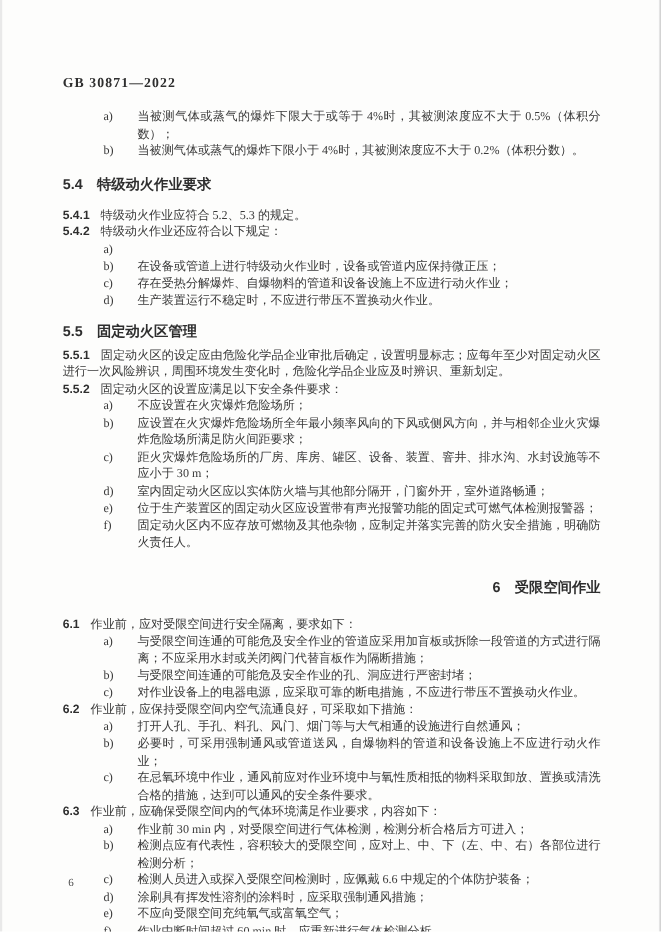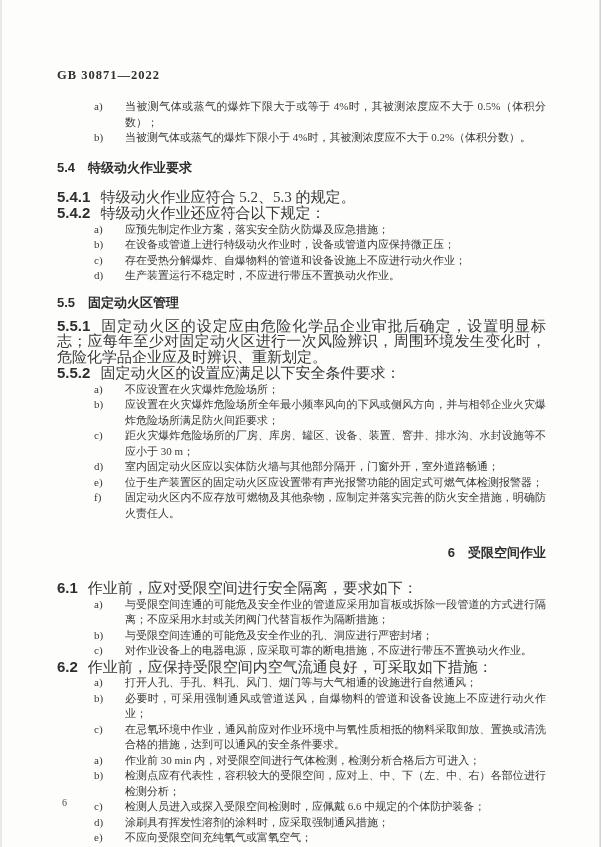--- a/index.html
+++ b/index.html
@@ -32,21 +32,21 @@
   .heading{
     font-family:"Liberation Sans","DejaVu Sans",sans-serif;
     font-weight:bold;font-size:13px;line-height:15px;
     color:#2e2e2e;
     margin:14px 0 14px 0;
   }
   .heading .num{margin-right:13px;}
   .heading.h55{margin:11px 0 8px 0;}
   .heading.chapter{margin:24px 0 20px 0;text-align:right;}
   .clause{
-    margin:0;font-size:15px;line-height:15.5px;text-align:justify;
+    margin:0;font-size:11px;line-height:15.5px;text-align:justify;
   }
   .clause .cnum{
     font-family:"Liberation Sans","DejaVu Sans",sans-serif;
     font-weight:bold;color:#2e2e2e;margin-right:10px;
   }
   .page-num{
     position:absolute;left:62px;top:797px;
     font-size:10px;color:#4a4a4a;
   }
 </style>
@@ -77,21 +77,20 @@
   <p class="clause">
     <span class="cnum">5.4.1</span><span class="ctext">特级动火作业应符合 5.2、5.3 的规定。</span>
   </p>
   <p class="clause">
     <span class="cnum">5.4.2</span><span class="ctext">特级动火作业还应符合以下规定：</span>
   </p>
 
   <div class="list">
     <div class="li">
       <span class="lbl">a)</span>
-      <span class="txt">应预先制定作业方案，落实安全防火防爆及应急措施；</span>
     </div>
     <div class="li">
       <span class="lbl">b)</span>
       <span class="txt">在设备或管道上进行特级动火作业时，设备或管道内应保持微正压；</span>
     </div>
     <div class="li">
       <span class="lbl">c)</span>
       <span class="txt">存在受热分解爆炸、自爆物料的管道和设备设施上不应进行动火作业；</span>
     </div>
     <div class="li">
@@ -171,20 +170,23 @@
     <div class="li">
       <span class="lbl">b)</span>
       <span class="txt">必要时，可采用强制通风或管道送风，自爆物料的管道和设备设施上不应进行动火作业；</span>
     </div>
     <div class="li">
       <span class="lbl">c)</span>
       <span class="txt">在忌氧环境中作业，通风前应对作业环境中与氧性质相抵的物料采取卸放、置换或清洗合格的措施，达到可以通风的安全条件要求。</span>
     </div>
   </div>
 
+  <p class="clause">
+    <span class="cnum">6.3</span><span class="ctext">作业前，应确保受限空间内的气体环境满足作业要求，内容如下：</span>
+  </p>
   <div class="list">
     <div class="li">
       <span class="lbl">a)</span>
       <span class="txt">作业前 30 min 内，对受限空间进行气体检测，检测分析合格后方可进入；</span>
     </div>
     <div class="li">
       <span class="lbl">b)</span>
       <span class="txt">检测点应有代表性，容积较大的受限空间，应对上、中、下（左、中、右）各部位进行检测分析；</span>
     </div>
     <div class="li">

